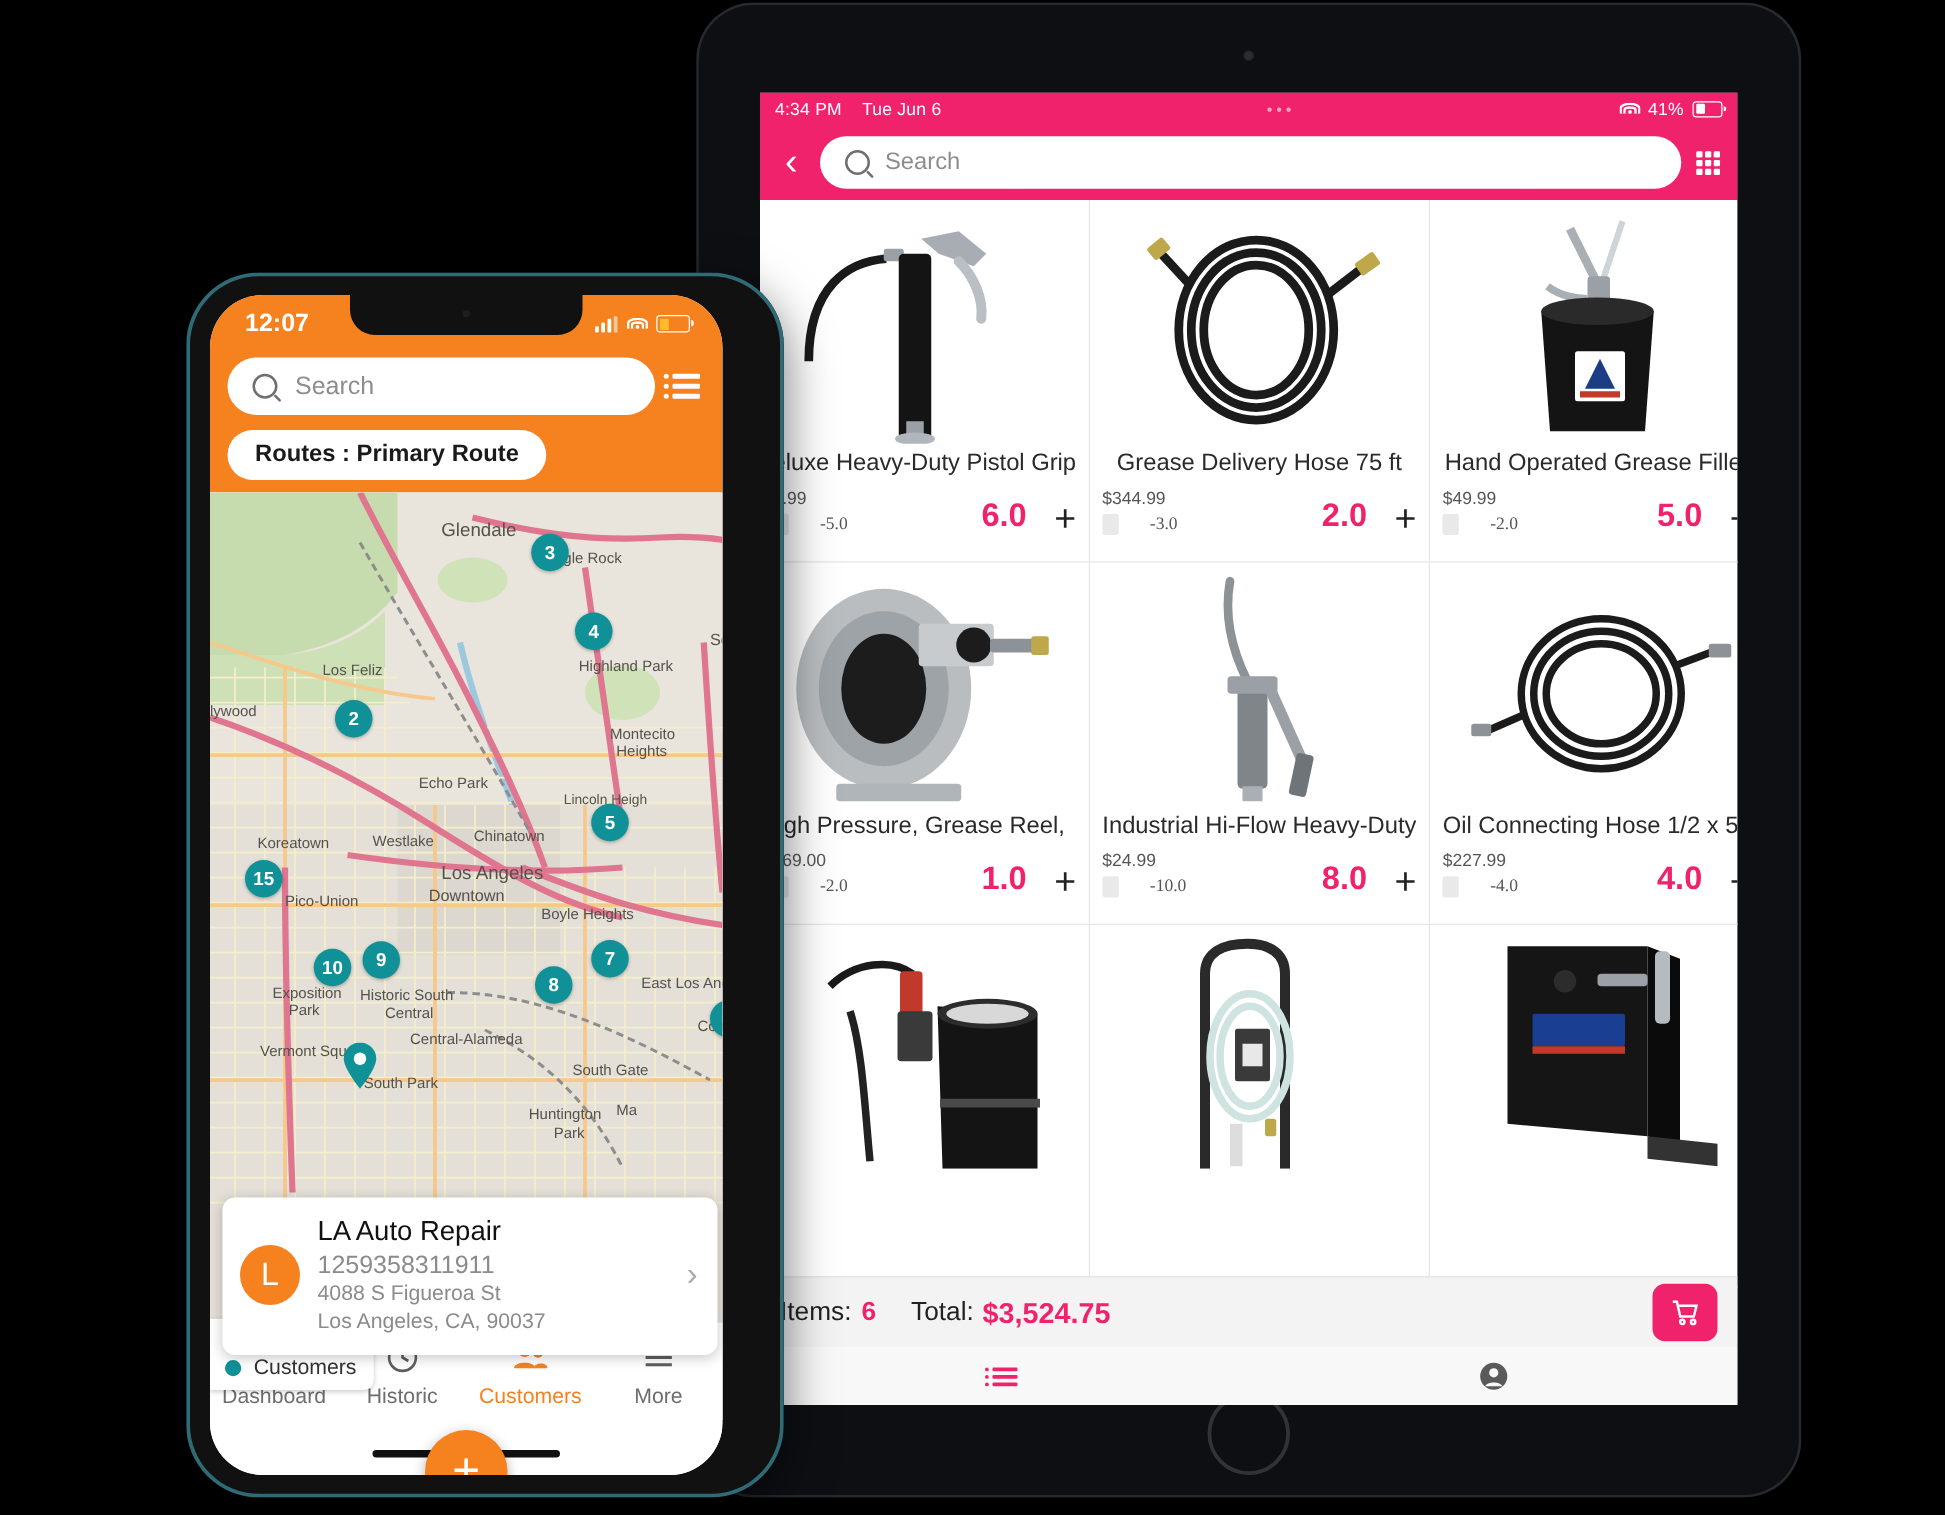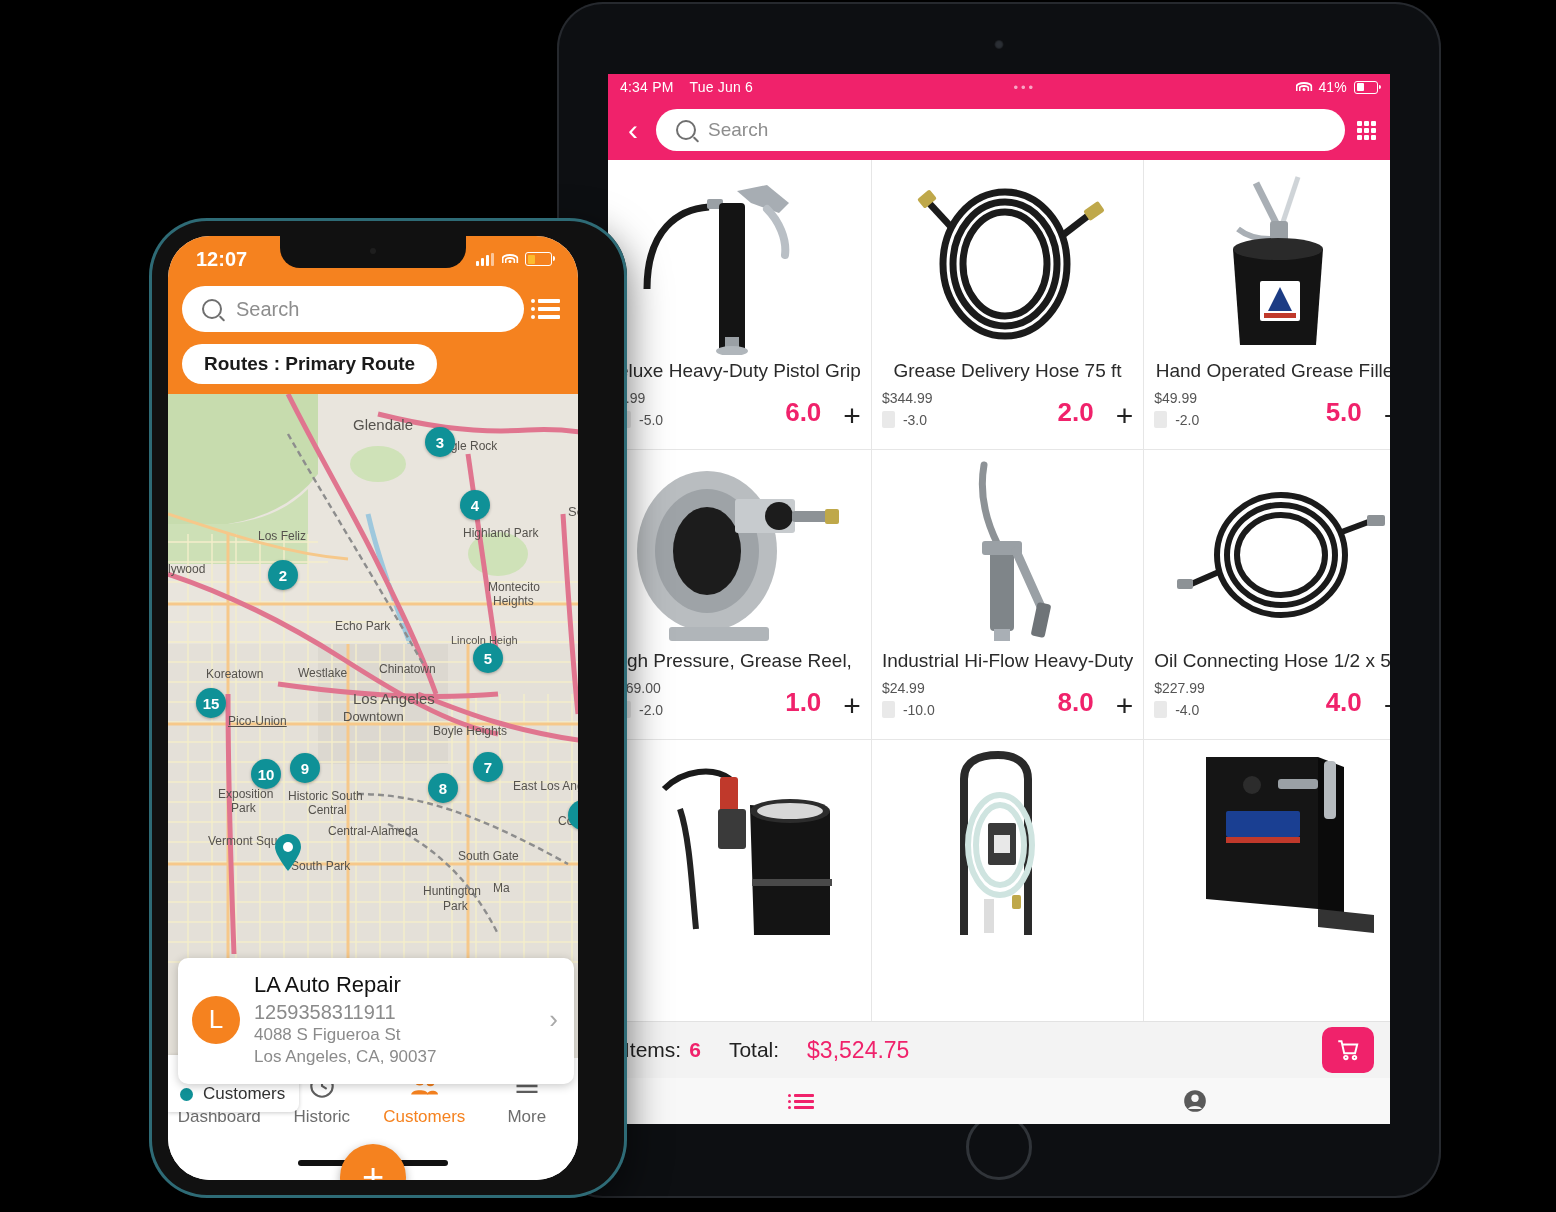--- a/index.html
+++ b/index.html
@@ -70,34 +70,34 @@
   .pgrid{display:grid;grid-template-columns:repeat(3,1fr);}
   .pcard{border-right:1px solid #e6e6e6;border-bottom:1px solid #e6e6e6;padding:6px 10px 10px;height:290px;box-sizing:border-box;
          display:flex;flex-direction:column;}
   .pcard:nth-child(3n){border-right:none;}
   .pimg{height:192px;display:flex;align-items:center;justify-content:center;overflow:hidden;}
   .pimg svg{max-height:186px;}
   .pname{font-size:19px;color:#2a2a2a;white-space:nowrap;overflow:hidden;text-align:center;margin-top:2px;}
   .prow{display:flex;align-items:flex-end;margin-top:8px;}
   .pleft{display:flex;flex-direction:column;gap:5px;}
   .pprice{font-size:14px;color:#555;}
-  .pstock{font-size:14px;color:#555;display:flex;align-items:center;gap:8px;}
+  .pstock{font-size:14px;color:#555;display:flex;align-items:center;gap:25px;font-family:Liberation Serif, serif;}
   .chip{width:13px;height:17px;background:#e9e9e9;border-radius:2px;display:inline-block;}
   .pqty{margin-left:auto;font-size:26px;font-weight:bold;color:#f0226b;}
   .pplus{font-size:30px;color:#222;margin-left:22px;line-height:.8;cursor:pointer;font-weight:300;}
 
   
   .t-totals{
     position:absolute;left:0;right:0;bottom:46px;height:56px;background:#f3f3f3;
     display:flex;align-items:center;padding:0 16px;border-top:1px solid #e2e2e2;
   }
   .t-totals .lbl{font-size:21px;color:#222;}
   .t-totals .num{font-size:21px;color:#f0226b;font-weight:bold;margin:0 28px 0 8px;}
   .t-totals .tot-lbl{font-size:21px;color:#222;}
-  .t-totals .tot{font-size:23px;color:#f0226b;font-weight:normal;margin-left:28px;}
+  .t-totals .tot{font-size:23px;color:#f0226b;font-weight:bold;margin-left:7px;}
   .cartbtn{
     margin-left:auto;width:52px;height:46px;background:#f0226b;border-radius:10px;
     display:flex;align-items:center;justify-content:center;cursor:pointer;
   }
   .t-tabbar{
     position:absolute;left:0;right:0;bottom:0;height:46px;background:#f8f8f8;
     display:flex;align-items:center;
   }
   .t-tabbar .slot{flex:1;display:flex;align-items:center;justify-content:center;cursor:pointer;}
   .listic{display:flex;flex-direction:column;gap:3px;}
@@ -628,21 +628,21 @@
             <span style="position: absolute; left: 90px; top: 135px; font-size: 12px; color: rgb(85, 82, 77); white-space: nowrap;">Los Feliz</span>
             <span style="position: absolute; left: 320px; top: 186px; font-size: 12px; color: rgb(85, 82, 77); white-space: nowrap;">Montecito</span>
             <span style="position: absolute; left: 325px; top: 200px; font-size: 12px; color: rgb(85, 82, 77); white-space: nowrap;">Heights</span>
             <span style="position: absolute; left: 167px; top: 225px; font-size: 12px; color: rgb(85, 82, 77); white-space: nowrap;">Echo Park</span>
             <span style="position: absolute; left: 283px; top: 240px; font-size: 11px; color: rgb(85, 82, 77); white-space: nowrap;">Lincoln Heigh</span>
             <span style="position: absolute; left: 211px; top: 268px; font-size: 12px; color: rgb(85, 82, 77); white-space: nowrap;">Chinatown</span>
             <span style="position: absolute; left: 38px; top: 273px; font-size: 12px; color: rgb(85, 82, 77); white-space: nowrap;">Koreatown</span>
             <span style="position: absolute; left: 130px; top: 272px; font-size: 12px; color: rgb(85, 82, 77); white-space: nowrap;">Westlake</span>
             <span style="position: absolute; left: 185px; top: 296px; font-size: 15px; color: rgb(85, 82, 77); white-space: nowrap;">Los Angeles</span>
             <span style="position: absolute; left: 175px; top: 315px; font-size: 13px; color: rgb(85, 82, 77); white-space: nowrap;">Downtown</span>
-            <span style="position: absolute; left: 60px; top: 320px; font-size: 12px; color: rgb(85, 82, 77); white-space: nowrap; text-decoration: underline;">Pico-Union</span>
+            <span style="position: absolute; left: 60px; top: 320px; font-size: 12px; color: rgb(85, 82, 77); white-space: nowrap;">Pico-Union</span>
             <span style="position: absolute; left: 265px; top: 330px; font-size: 12px; color: rgb(85, 82, 77); white-space: nowrap;">Boyle Heights</span>
             <span style="position: absolute; left: 345px; top: 385px; font-size: 12px; color: rgb(85, 82, 77); white-space: nowrap;">East Los Angeles</span>
             <span style="position: absolute; left: 50px; top: 393px; font-size: 12px; color: rgb(85, 82, 77); white-space: nowrap;">Exposition</span>
             <span style="position: absolute; left: 63px; top: 407px; font-size: 12px; color: rgb(85, 82, 77); white-space: nowrap;">Park</span>
             <span style="position: absolute; left: 120px; top: 395px; font-size: 12px; color: rgb(85, 82, 77); white-space: nowrap;">Historic South</span>
             <span style="position: absolute; left: 140px; top: 409px; font-size: 12px; color: rgb(85, 82, 77); white-space: nowrap;">Central</span>
             <span style="position: absolute; left: 160px; top: 430px; font-size: 12px; color: rgb(85, 82, 77); white-space: nowrap;">Central-Alameda</span>
             <span style="position: absolute; left: 40px; top: 440px; font-size: 12px; color: rgb(85, 82, 77); white-space: nowrap;">Vermont Square</span>
             <span style="position: absolute; left: 123px; top: 465px; font-size: 12px; color: rgb(85, 82, 77); white-space: nowrap;">South Park</span>
             <span style="position: absolute; left: 290px; top: 455px; font-size: 12px; color: rgb(85, 82, 77); white-space: nowrap;">South Gate</span>

